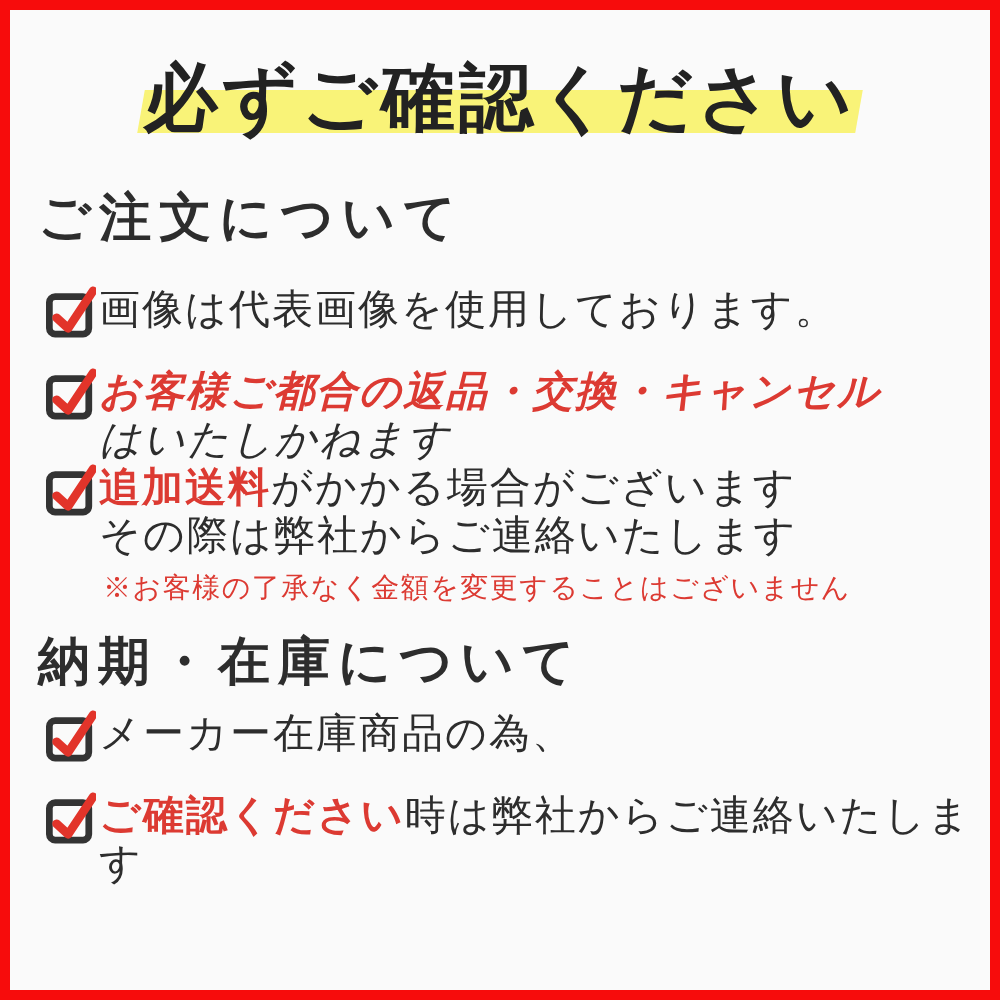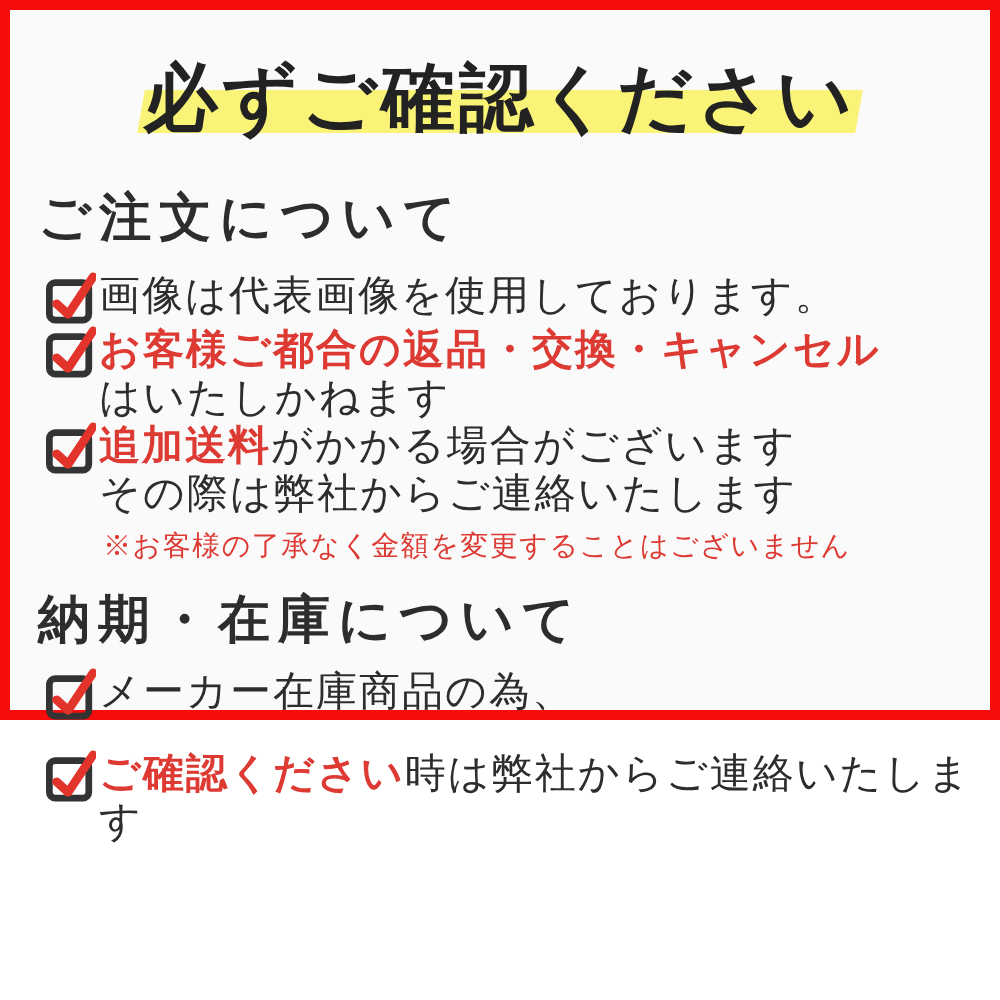--- a/index.html
+++ b/index.html
@@ -11,21 +11,21 @@
     --checkbox-frame:#333333;
     --highlight-yellow:#f9f378;
   }
   *{margin:0;padding:0;box-sizing:border-box;}
   html,body{width:1000px;height:1000px;overflow:hidden;}
   body{
     font-family:"Liberation Serif","DejaVu Serif",serif;
     background:#fff;
   }
   .page{
-    width:1000px;height:720px;
+    width:1000px;height:1000px;
     border:10px solid var(--border-red);
     background:var(--background);
     position:relative;
   }
   
   .title-block{
     position:relative;
     margin-top:38px;
     height:100px;
     text-align:center;
@@ -55,22 +55,22 @@
     color:var(--text-dark);
   }
   .section-heading.ordering{margin-top:37px;}
   .section-heading.stock{margin-top:24px;}
   
   .item{
     display:flex;
     align-items:flex-start;
     padding-left:36px;
   }
-  .item.i1{margin-top:20px;}
-  .item.i2{}
+  .item.i1{margin-top:34px;}
+  .item.i2{margin-top:28px;font-style:italic;}
   .item.i3{}
   .item.i4{margin-top:14px;}
   .item.i5{margin-top:28px;}
   .checkbox{
     width:50px;height:56px;
     flex:0 0 auto;
     margin:-2px 3px 0 0;
   }
   .checkbox rect{
     fill:none;

